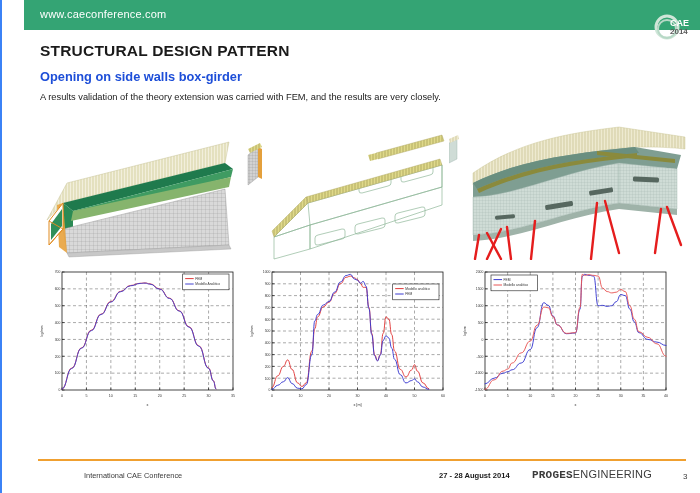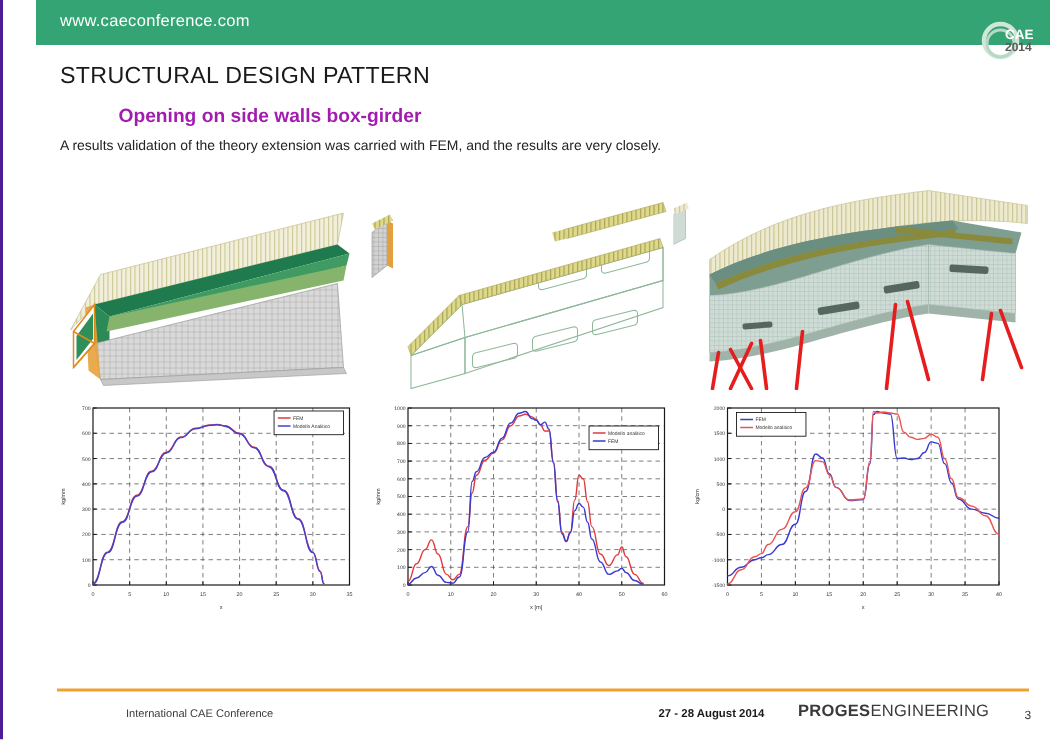--- a/index.html
+++ b/index.html
@@ -5,46 +5,46 @@
   html,body{margin:0;padding:0;}
   body{
     width:700px;height:493px;overflow:hidden;
     background:#ffffff;
     font-family:"Liberation Sans", sans-serif;
     position:relative;
   }
   .slide{
     position:absolute;inset:0;
     background:#ffffff;
-    border-left:2px solid #4c1d95;
+    border-left:2px solid #3b82f6;
     box-sizing:border-box;
   }
 
   
   .header-bar{
     position:absolute;left:22px;top:0;width:678px;height:30px;
     background:#34a474;
   }
   .header-url{
     position:absolute;left:38px;top:8px;
     color:#ffffff;font-size:11px;letter-spacing:.2px;
     white-space:nowrap;
   }
   .logo{
     position:absolute;right:8px;top:14px;width:40px;height:26px;
   }
 
   
   .title-main{
     position:absolute;left:38px;top:42px;
-    font-size:15.5px;font-weight:normal;color:#1a1a1a;letter-spacing:.2px;
+    font-size:15.5px;font-weight:bold;color:#1a1a1a;letter-spacing:.2px;
   }
   .title-sub{
     position:absolute;left:38px;top:69px;
-    font-size:12.8px;font-weight:bold;color:#a21caf;margin-left:39px;
+    font-size:12.8px;font-weight:bold;color:#1d4ed8;
   }
   .body-text{
     position:absolute;left:38px;top:92px;
     font-size:9.3px;color:#222;
   }
 
   
   .figs{position:absolute;left:22px;top:125px;width:678px;height:135px;}
   .fig{position:absolute;top:0;height:135px;}
   .fig1{left:5px;width:218px;}
@@ -70,21 +70,21 @@
     font-size:7.4px;color:#3a3a3a;font-weight:normal;
   }
   .footer-date{
     position:absolute;left:437px;top:471px;
     font-size:7.6px;color:#1a1a1a;font-weight:bold;
   }
   .footer-brand{
     position:absolute;left:530px;top:468px;
     font-size:11px;color:#3a3a3a;letter-spacing:.2px;
   }
-  .footer-brand b{font-weight:bold;}
+  .footer-brand b{font-weight:bold;font-family:Liberation Mono, monospace;}
   .footer-page{
     position:absolute;left:681px;top:472px;
     font-size:8px;color:#3a3a3a;
   }
   .axis-txt{font-family:"Liberation Sans",sans-serif;fill:#333;}
 </style>
 </head>
 <body>
 
 <div class="slide">

